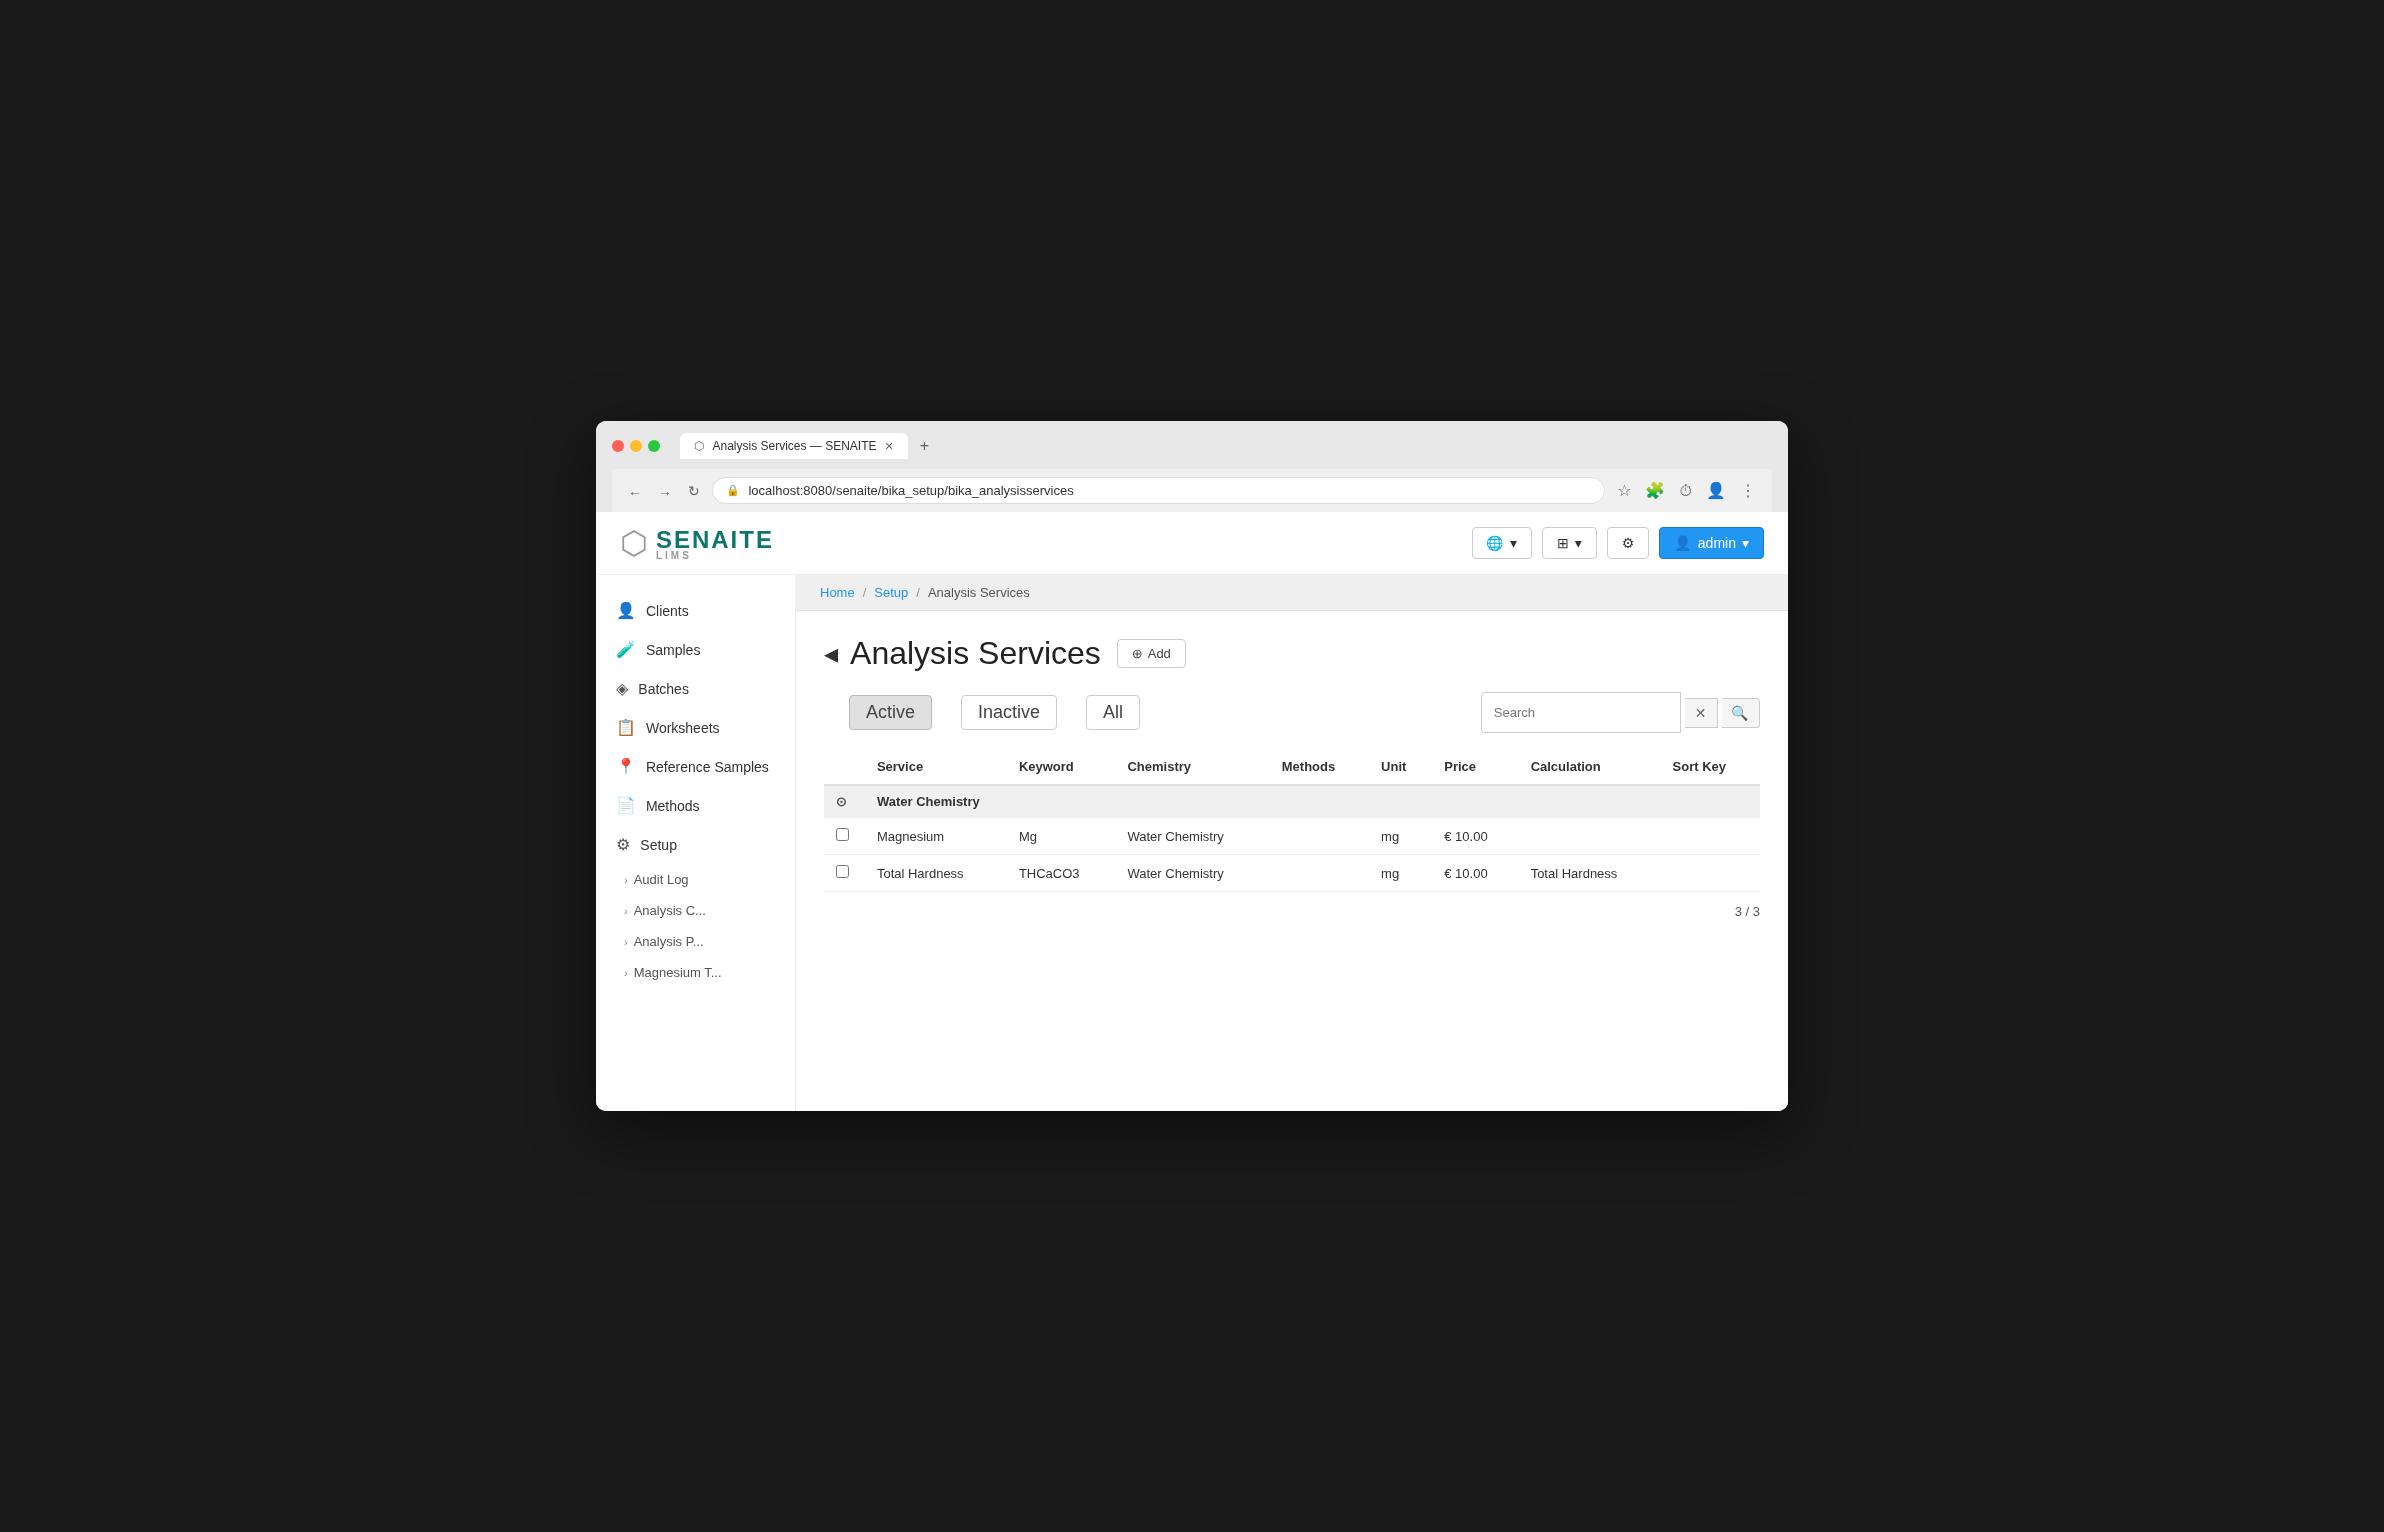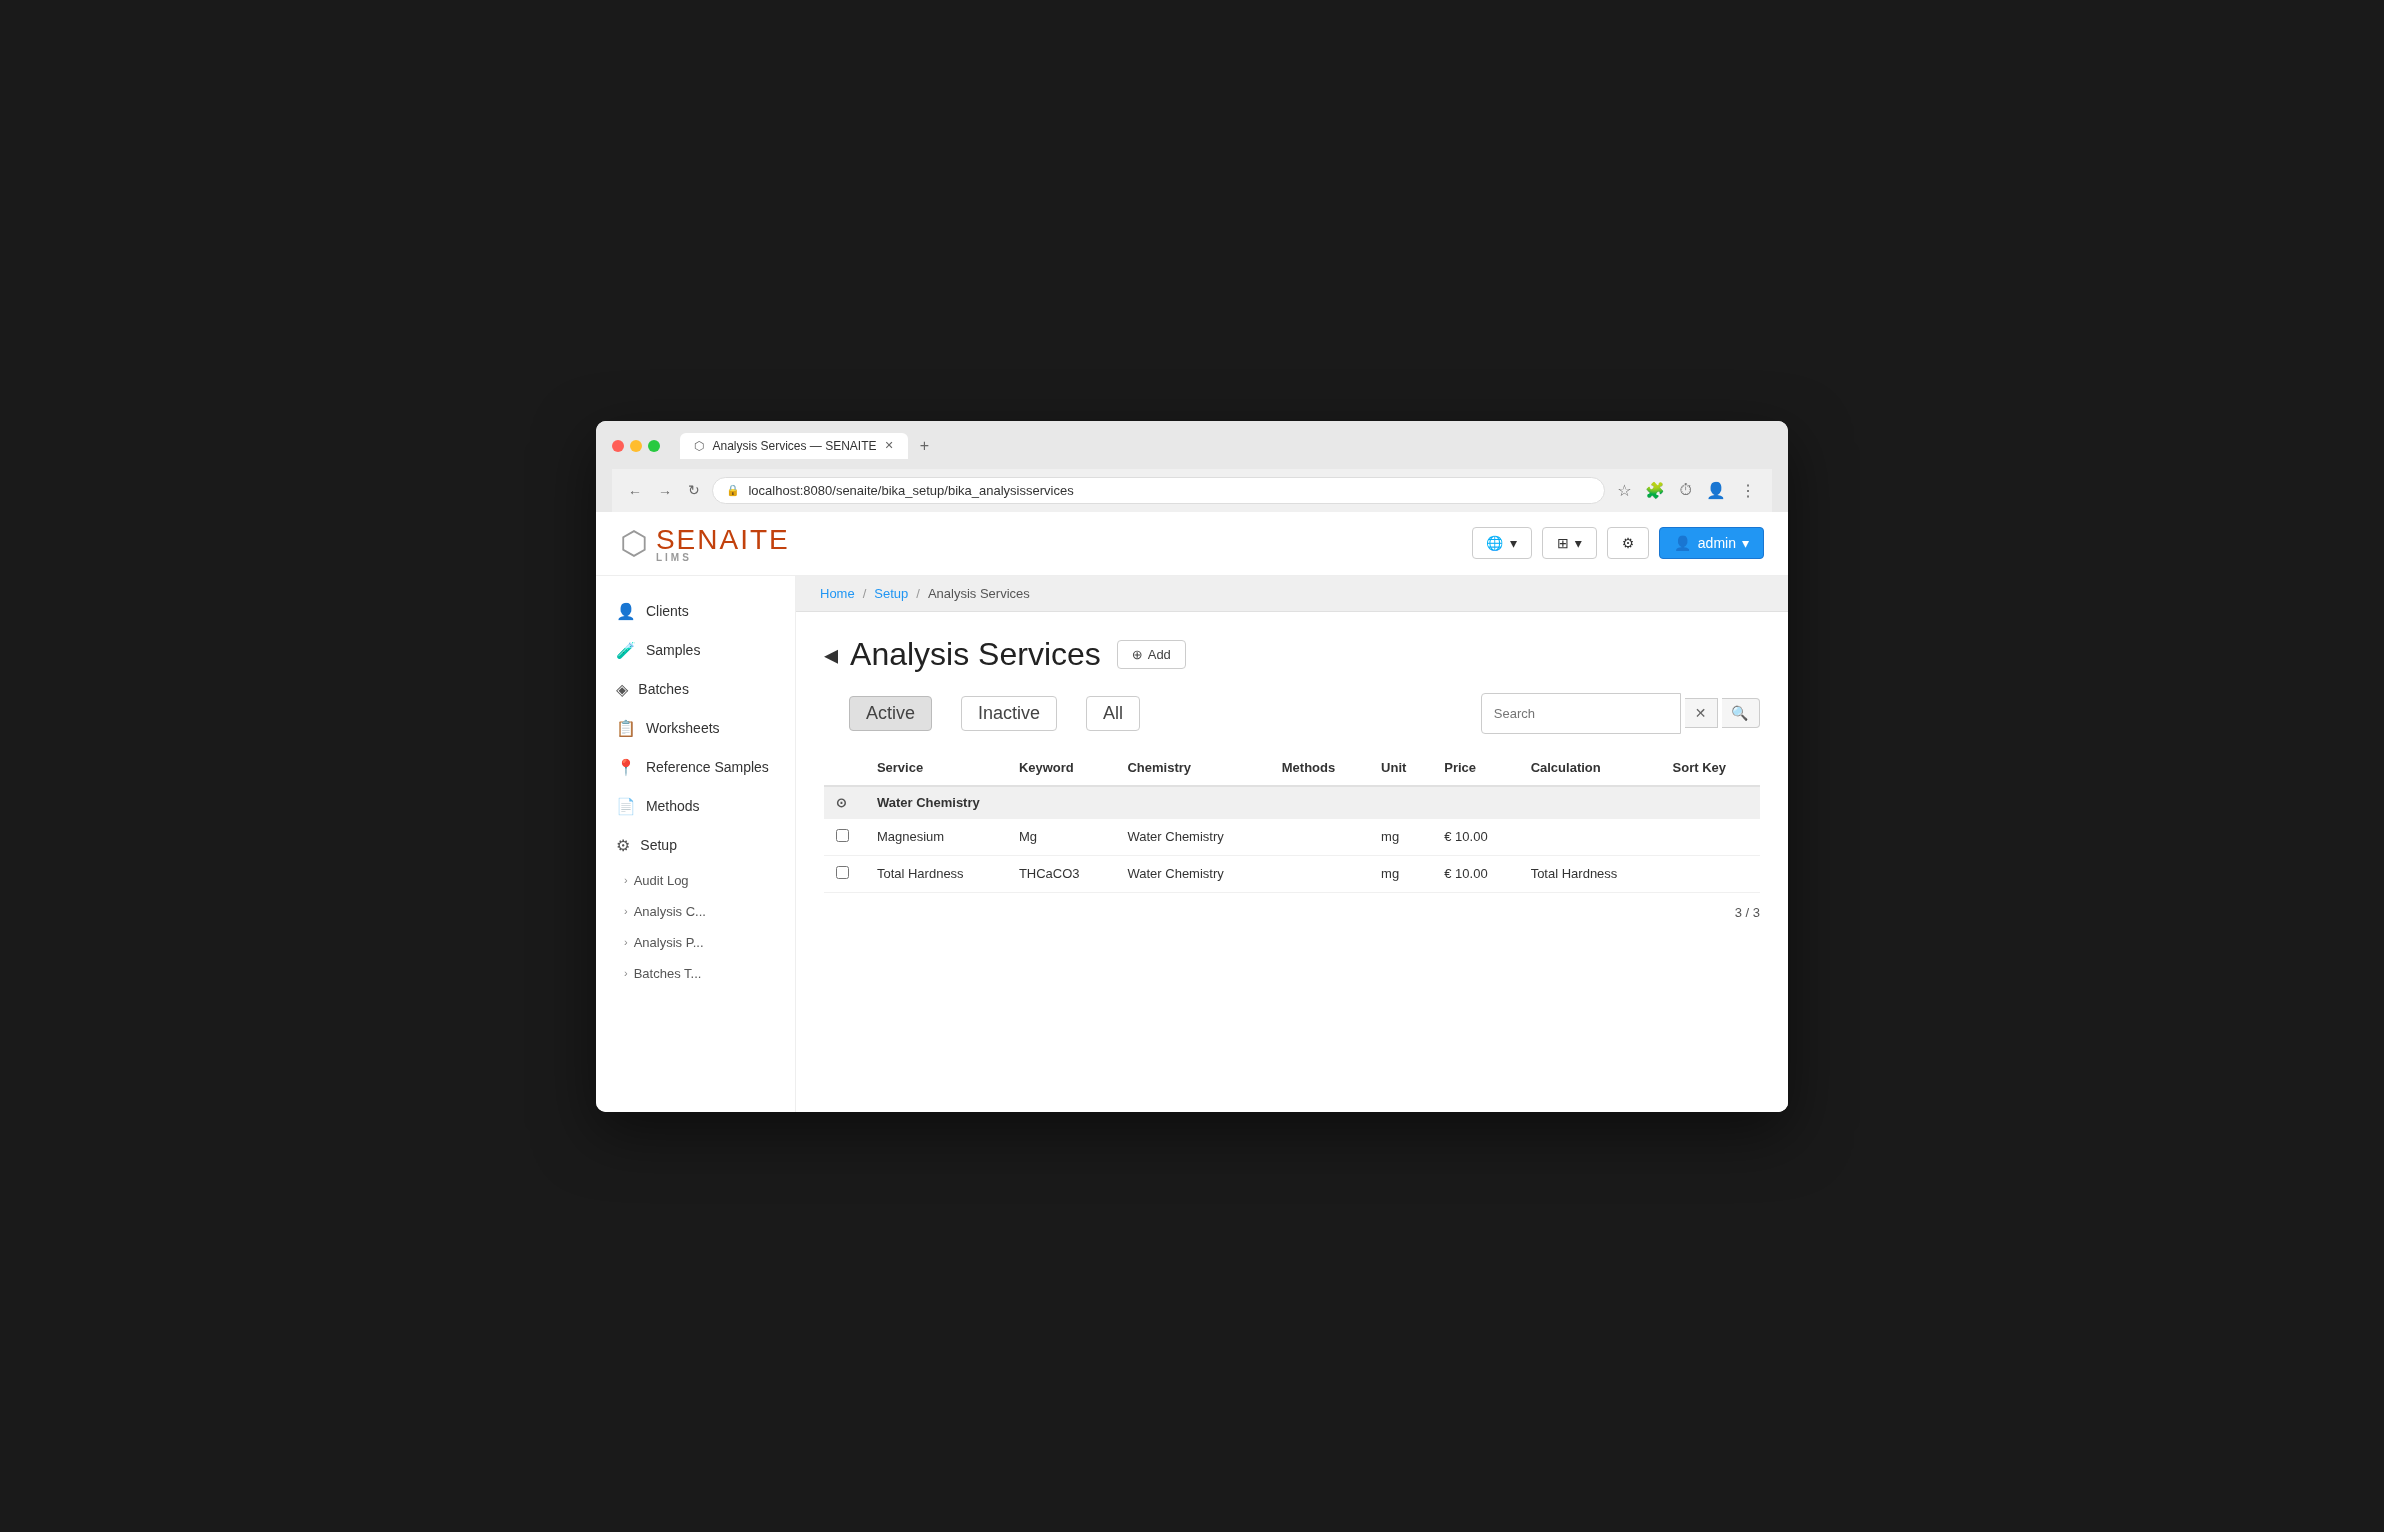--- a/index.html
+++ b/index.html
@@ -92,21 +92,21 @@
     
     .app-header {
       background: #fff;
       border-bottom: 1px solid #eee;
       padding: 12px 24px;
       display: flex;
       align-items: center;
       justify-content: space-between;
     }
     .logo-area { display: flex; align-items: center; gap: 8px; }
-    .logo-text { font-size: 28px; font-weight: 400; letter-spacing: 2px; color: #c2410c; }
+    .logo-text { font-size: 24px; font-weight: 700; letter-spacing: 2px; color: #0f766e; }
     .logo-hex { font-size: 32px; color: #999; }
     .logo-sub { font-size: 10px; color: #999; letter-spacing: 3px; margin-top: -4px; font-weight: bold; }
 
     .header-actions { display: flex; align-items: center; gap: 10px; }
     .header-btn {
       background: #fff;
       border: 1px solid #ccc;
       border-radius: 4px;
       padding: 7px 14px;
       cursor: pointer;
@@ -415,21 +415,21 @@
         <div class="sidebar-sub-item">
           <span class="chevron">›</span>
           <span>Analysis C...</span>
         </div>
         <div class="sidebar-sub-item">
           <span class="chevron">›</span>
           <span>Analysis P...</span>
         </div>
         <div class="sidebar-sub-item">
           <span class="chevron">›</span>
-          <span>Batches T...</span>
+          <span>Magnesium T...</span>
         </div>
       </div>
 
       <div class="main-content">
 
         <div class="breadcrumb-bar">
           <a class="breadcrumb-link">Home</a>
           <span class="breadcrumb-sep">/</span>
           <a class="breadcrumb-link">Setup</a>
           <span class="breadcrumb-sep">/</span>

